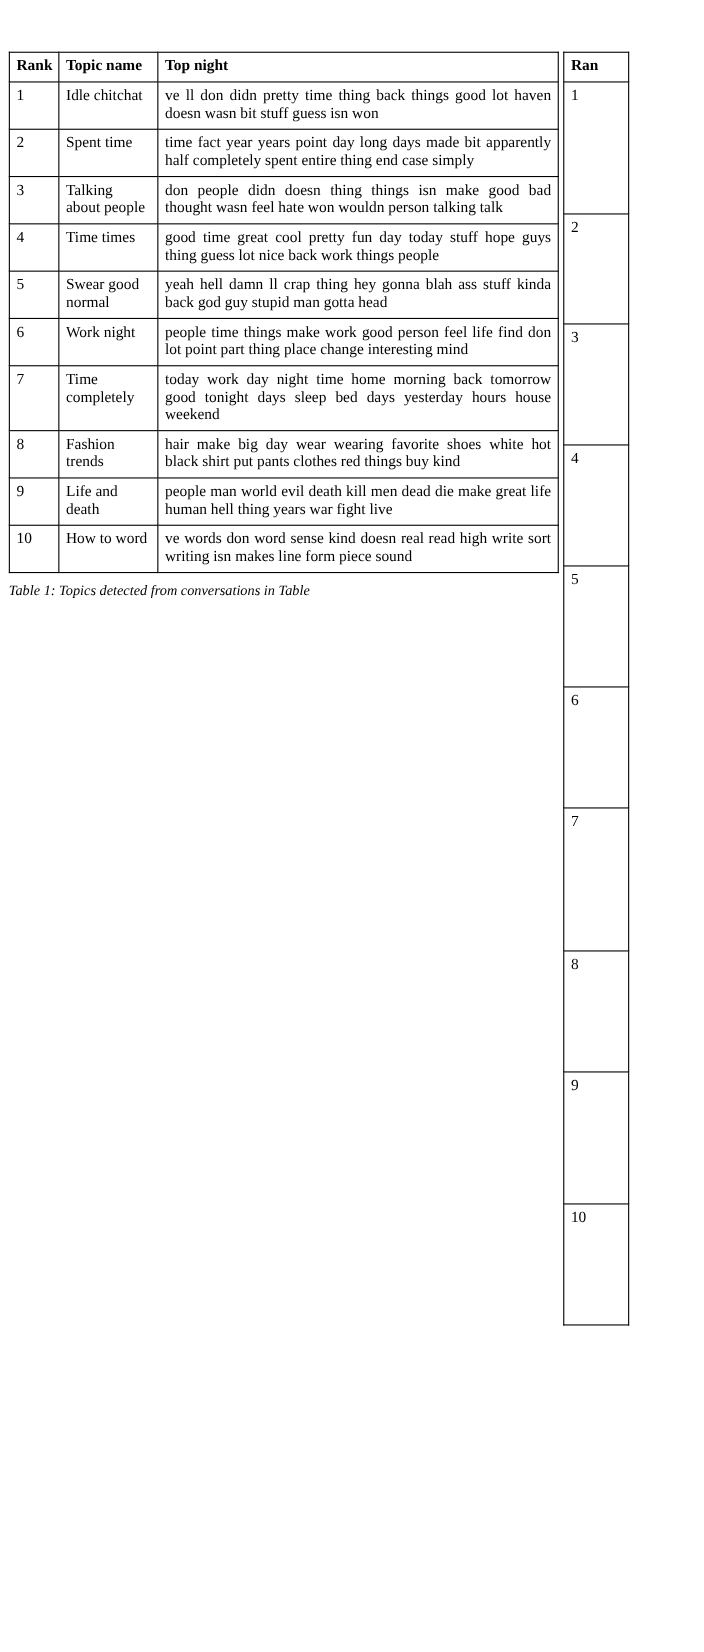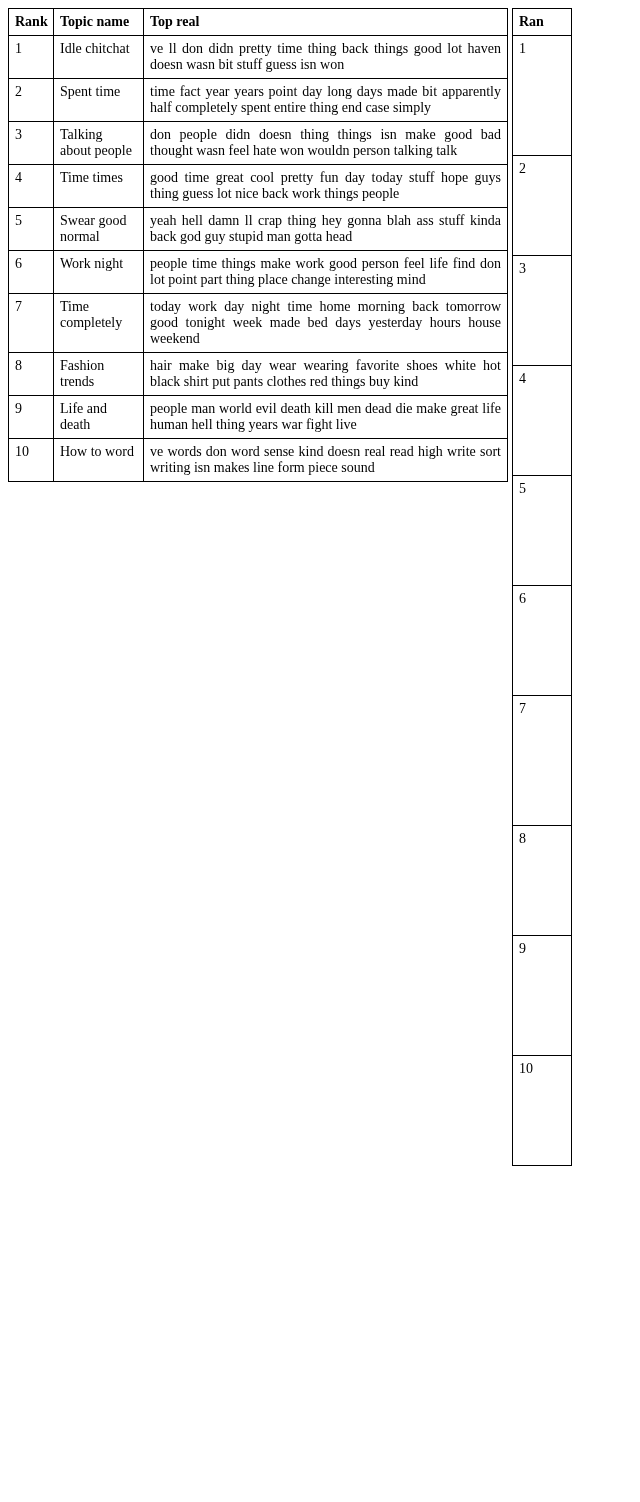--- a/index.html
+++ b/index.html
@@ -10,20 +10,21 @@
     body {
       background: #fff;
       font-family: 'Times New Roman', Times, serif;
       font-size: 14px;
       width: 640px;
     }
     .page-wrapper {
       display: flex;
       width: 580px;
       padding: 8px;
+      margin-top: 39px;
     }
     table {
       width: 100%;
       border-collapse: collapse;
       table-layout: fixed;
     }
     th, td {
       border: 1.5px solid #000;
       padding: 5px 6px;
       vertical-align: top;
@@ -70,21 +71,21 @@
 <body>
 
 <div class="page-wrapper">
 
   <div style="flex:1;">
     <table>
       <thead>
         <tr>
           <th class="col-rank">Rank</th>
           <th class="col-topic">Topic name</th>
-          <th class="col-words">Top real</th>
+          <th class="col-words">Top night</th>
         </tr>
       </thead>
       <tbody id="table-body">
       <tr>
             <td class="col-rank">1</td>
             <td class="col-topic">Idle chitchat</td>
             <td class="col-words top-words">ve ll don didn pretty time thing back things good lot haven doesn wasn bit stuff guess isn won</td>
           </tr>
           <tr>
             <td class="col-rank">2</td>
@@ -107,39 +108,40 @@
             <td class="col-words top-words">yeah hell damn ll crap thing hey gonna blah ass stuff kinda back god guy stupid man gotta head</td>
           </tr>
           <tr>
             <td class="col-rank">6</td>
             <td class="col-topic">Work night</td>
             <td class="col-words top-words">people time things make work good person feel life find don lot point part thing place change interesting mind</td>
           </tr>
           <tr>
             <td class="col-rank">7</td>
             <td class="col-topic">Time completely</td>
-            <td class="col-words top-words">today work day night time home morning back tomorrow good tonight week made bed days yesterday hours house weekend</td>
+            <td class="col-words top-words">today work day night time home morning back tomorrow good tonight days sleep bed days yesterday hours house weekend</td>
           </tr>
           <tr>
             <td class="col-rank">8</td>
             <td class="col-topic">Fashion trends</td>
             <td class="col-words top-words">hair make big day wear wearing favorite shoes white hot black shirt put pants clothes red things buy kind</td>
           </tr>
           <tr>
             <td class="col-rank">9</td>
             <td class="col-topic">Life and death</td>
             <td class="col-words top-words">people man world evil death kill men dead die make great life human hell thing years war fight live</td>
           </tr>
           <tr>
             <td class="col-rank">10</td>
             <td class="col-topic">How to word</td>
             <td class="col-words top-words">ve words don word sense kind doesn real read high write sort writing isn makes line form piece sound</td>
           </tr>
         </tbody>
     </table>
+    <div class="caption">Table 1: Topics detected from conversations in Table</div>
   </div>
 
   <div class="right-stub">
     <table>
       <thead>
         <tr>
           <th>Ran</th>
         </tr>
       </thead>
       <tbody id="right-stub-body">

